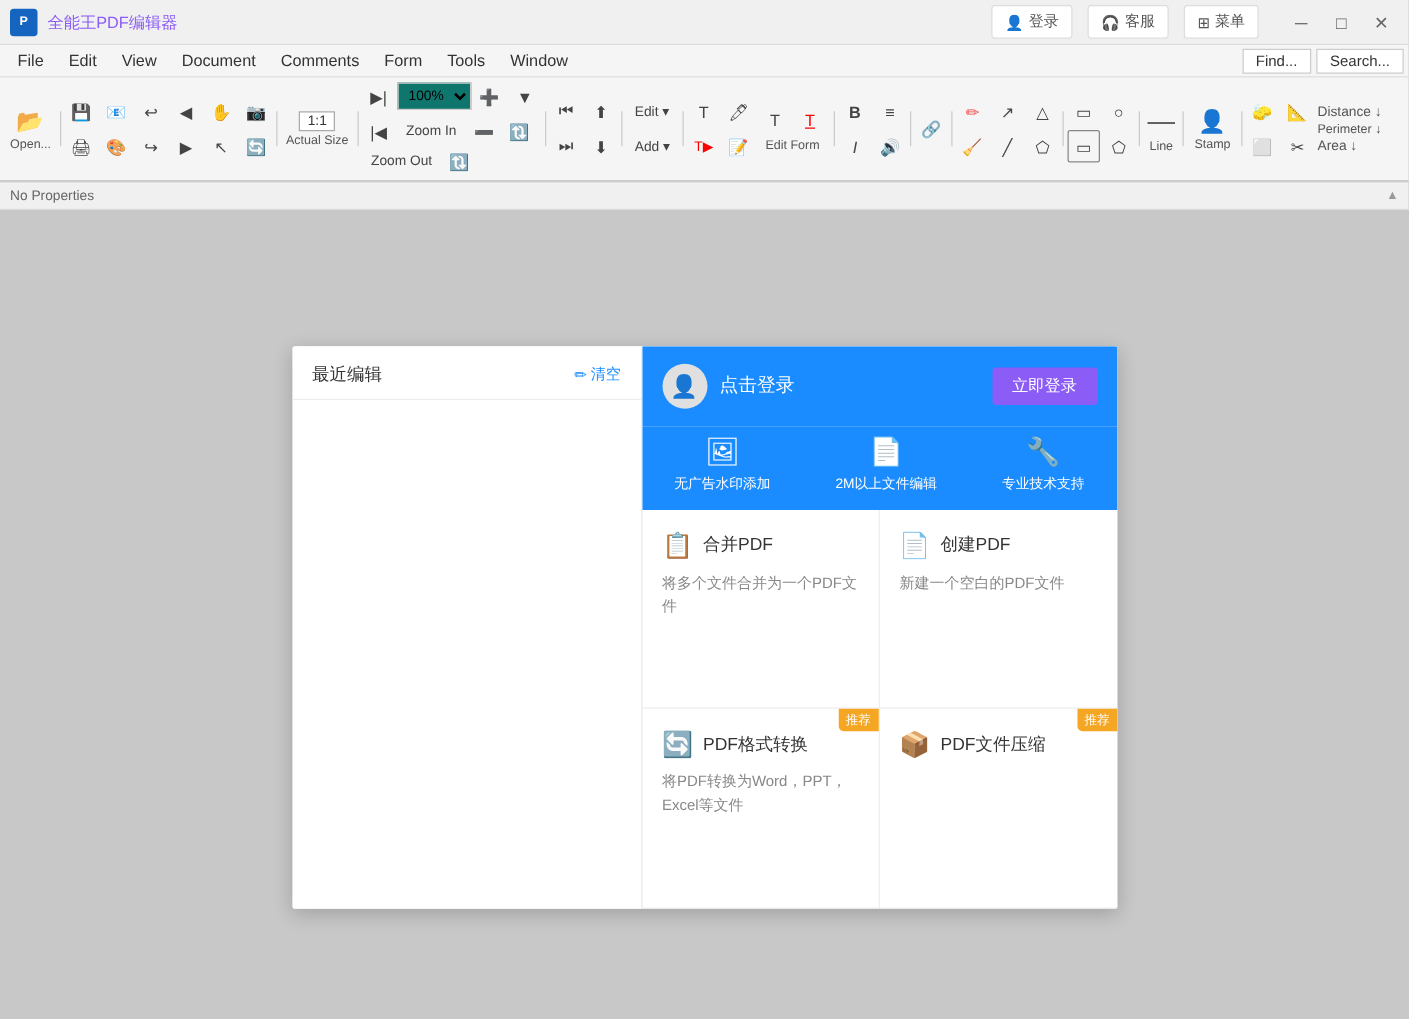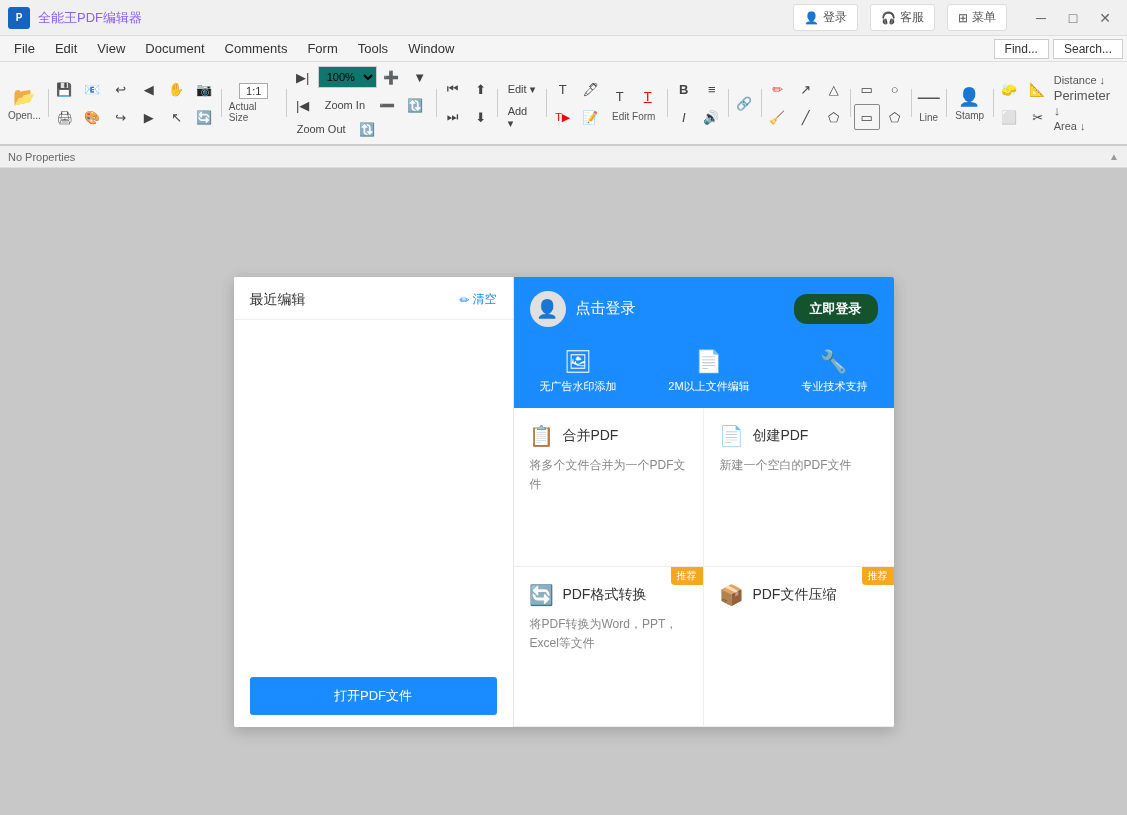--- a/index.html
+++ b/index.html
@@ -109,22 +109,22 @@
     .login-banner {
       background: #1a8cff; padding: 14px 16px; display: flex; align-items: center; gap: 10px;
     }
     .avatar-circle {
       width: 36px; height: 36px; border-radius: 50%; background: #e0e0e0;
       display: flex; align-items: center; justify-content: center; font-size: 18px; color: #999;
       flex-shrink: 0;
     }
     .login-text { color: white; font-size: 15px; font-weight: 500; flex: 1; }
     .login-now-btn {
-      background: #14532d; color: white; border: none; padding: 6px 16px;
-      cursor: pointer; border-radius: 13px; font-size: 13px; font-weight: 700;
+      background: #8b5cf6; color: white; border: none; padding: 6px 16px;
+      cursor: pointer; border-radius: 3px; font-size: 13px; font-weight: 400;
     }
     .features-row {
       background: #1a8cff; display: flex; padding: 8px 0 14px;
       justify-content: space-around;
     }
     .feature-item {
       display: flex; flex-direction: column; align-items: center; gap: 4px; color: white;
     }
     .feature-icon { font-size: 22px; }
     .feature-label { font-size: 11px; }
@@ -343,21 +343,21 @@
         <div class="tb-btn">📐</div>
       </div>
       <div style="display:flex;gap:2px">
         <div class="tb-btn">⬜</div>
         <div class="tb-btn">✂</div>
       </div>
     </div>
 
     <div style="display:flex;flex-direction:column;gap:2px;padding:0 3px">
       <div style="font-size:11px;color:#555;cursor:pointer">Distance ↓</div>
-      <div style="font-size:13px;color:#555;cursor:pointer">Perimeter ↓</div>
+      <div style="font-size:10px;color:#555;cursor:pointer">Perimeter ↓</div>
       <div style="font-size:11px;color:#555;cursor:pointer">Area ↓</div>
     </div>
   </div>
 </div>
 
 <div class="props-bar">
   <span>No Properties</span>
   <span class="props-collapse">▲</span>
 </div>
 
@@ -367,21 +367,20 @@
 
     <div class="recent-panel">
       <div class="recent-header">
         <span class="recent-title">最近编辑</span>
         <div class="clear-btn">
           <span>✏</span>
           <span>清空</span>
         </div>
       </div>
       <div class="recent-list"></div>
-      <button class="open-btn">打开PDF文件</button>
     </div>
 
     <div class="right-panel">
 
       <div class="login-banner">
         <div class="avatar-circle">👤</div>
         <span class="login-text">点击登录</span>
         <button class="login-now-btn">立即登录</button>
       </div>
 

